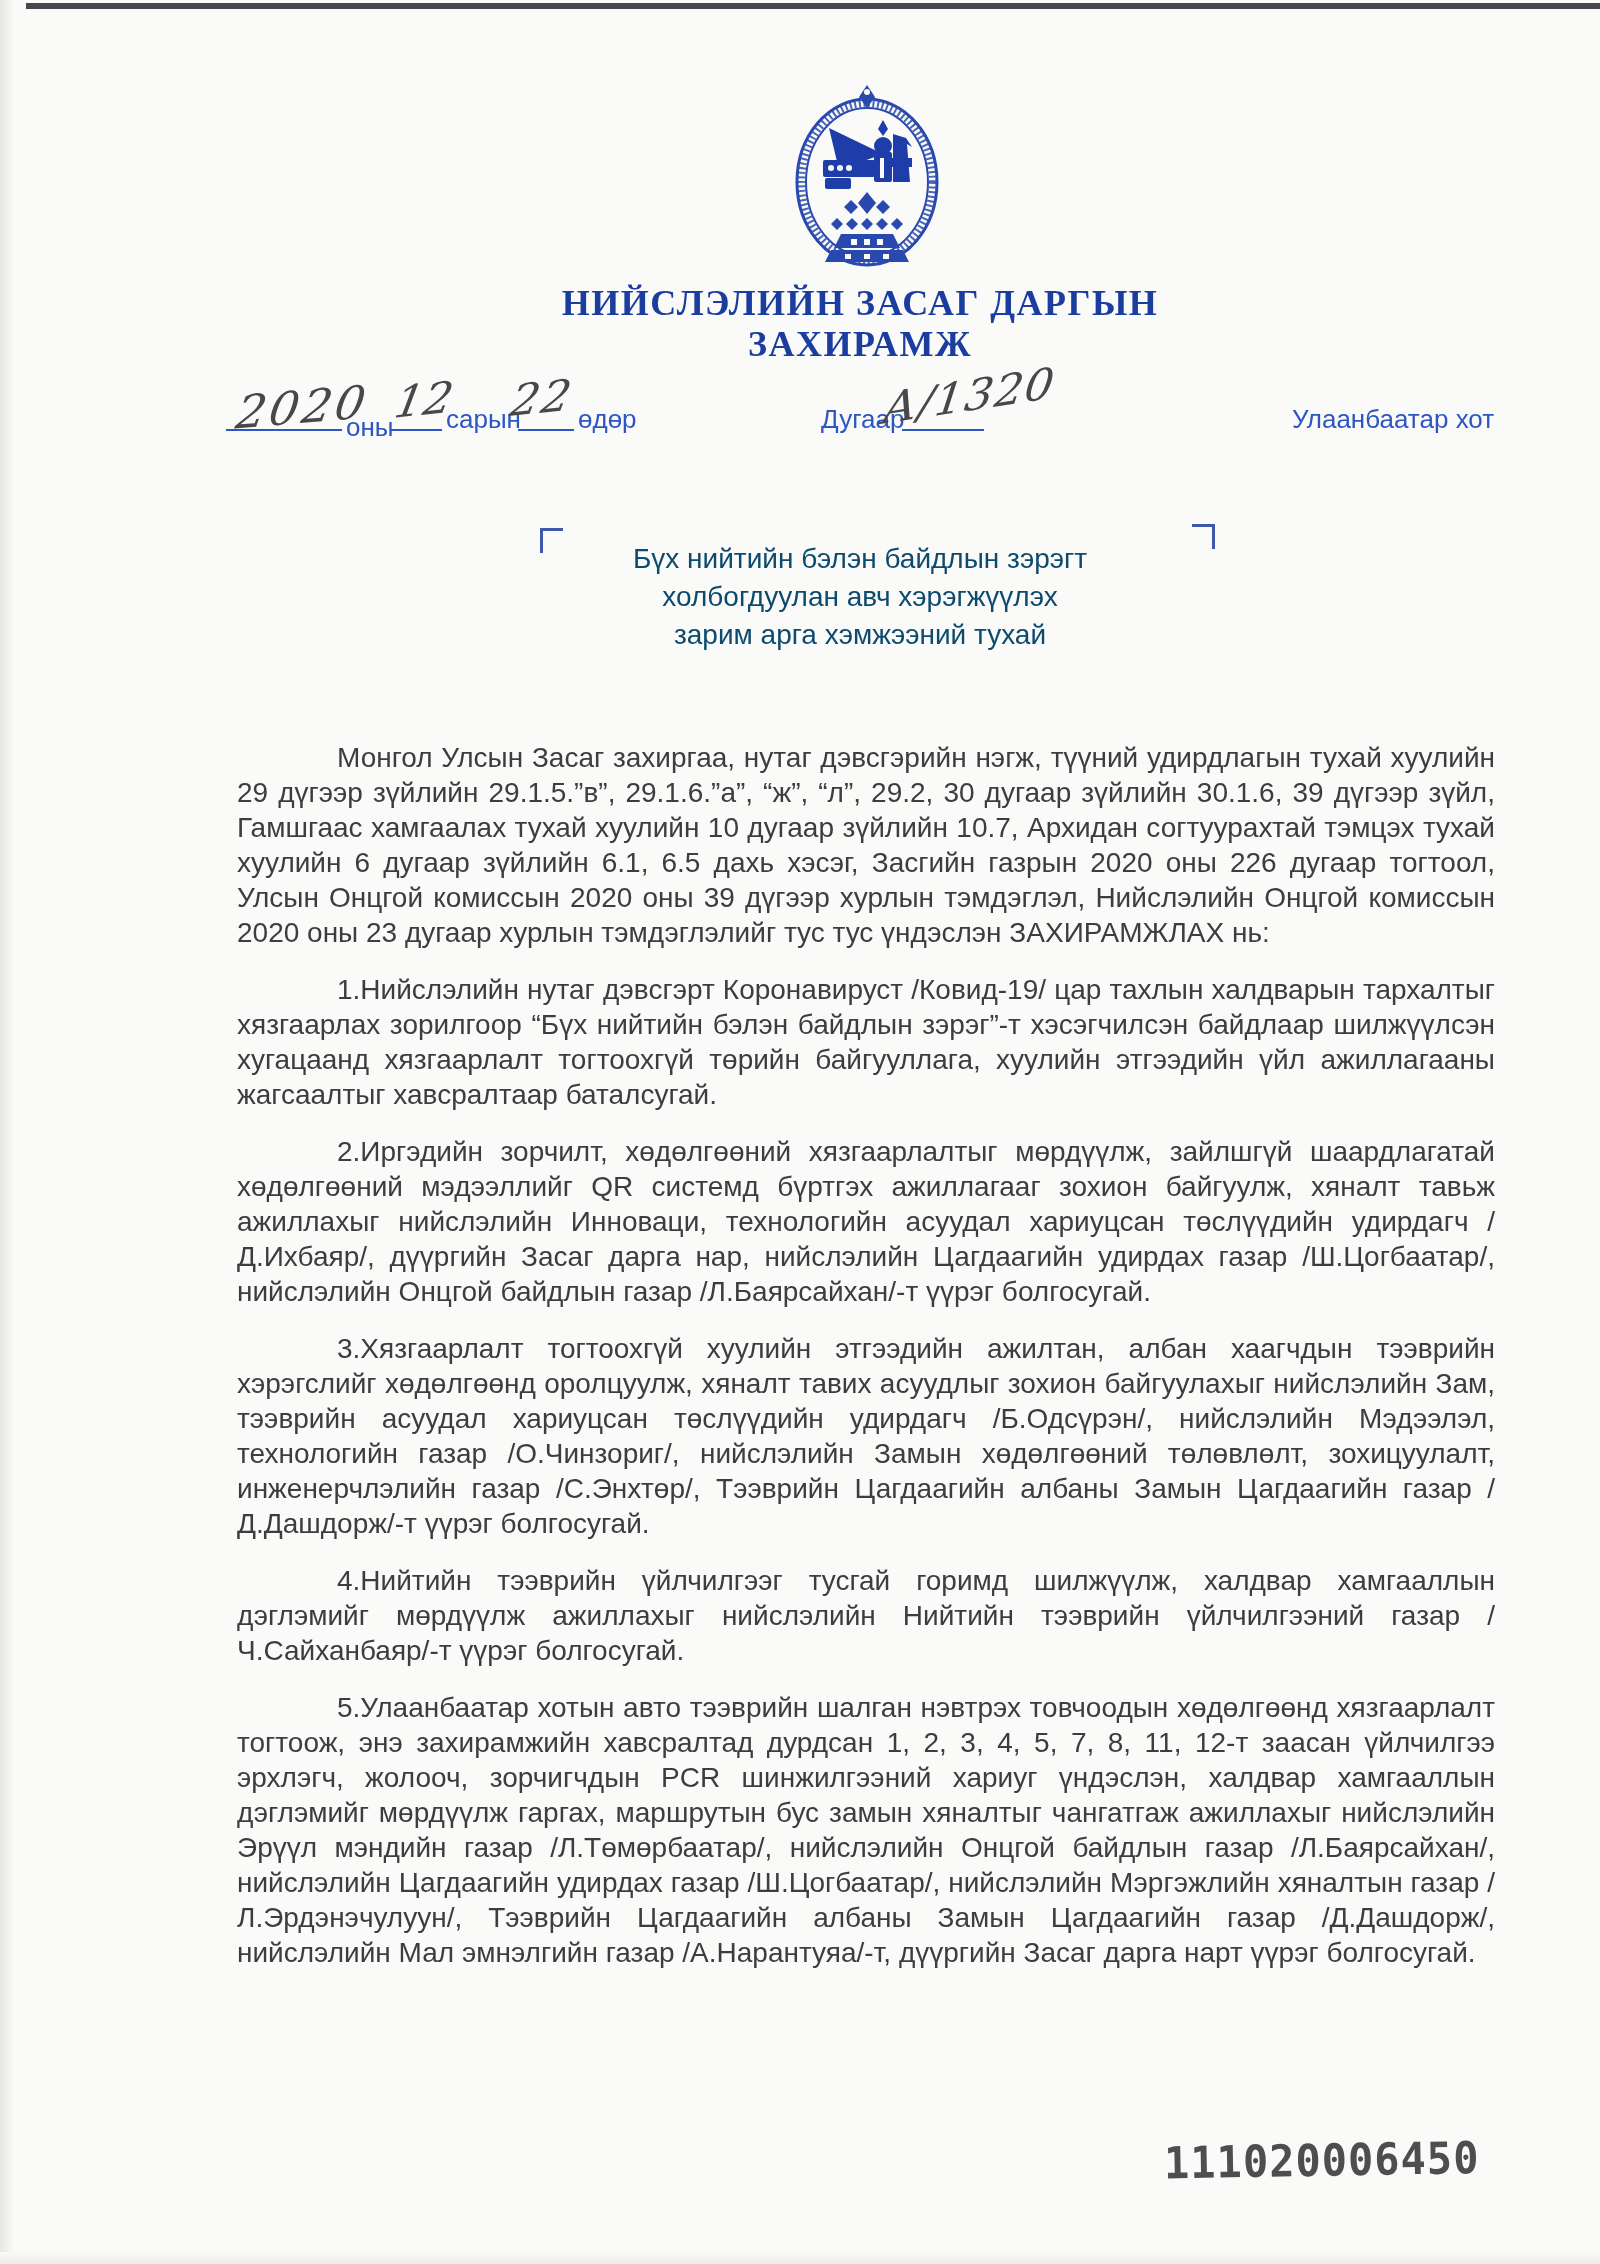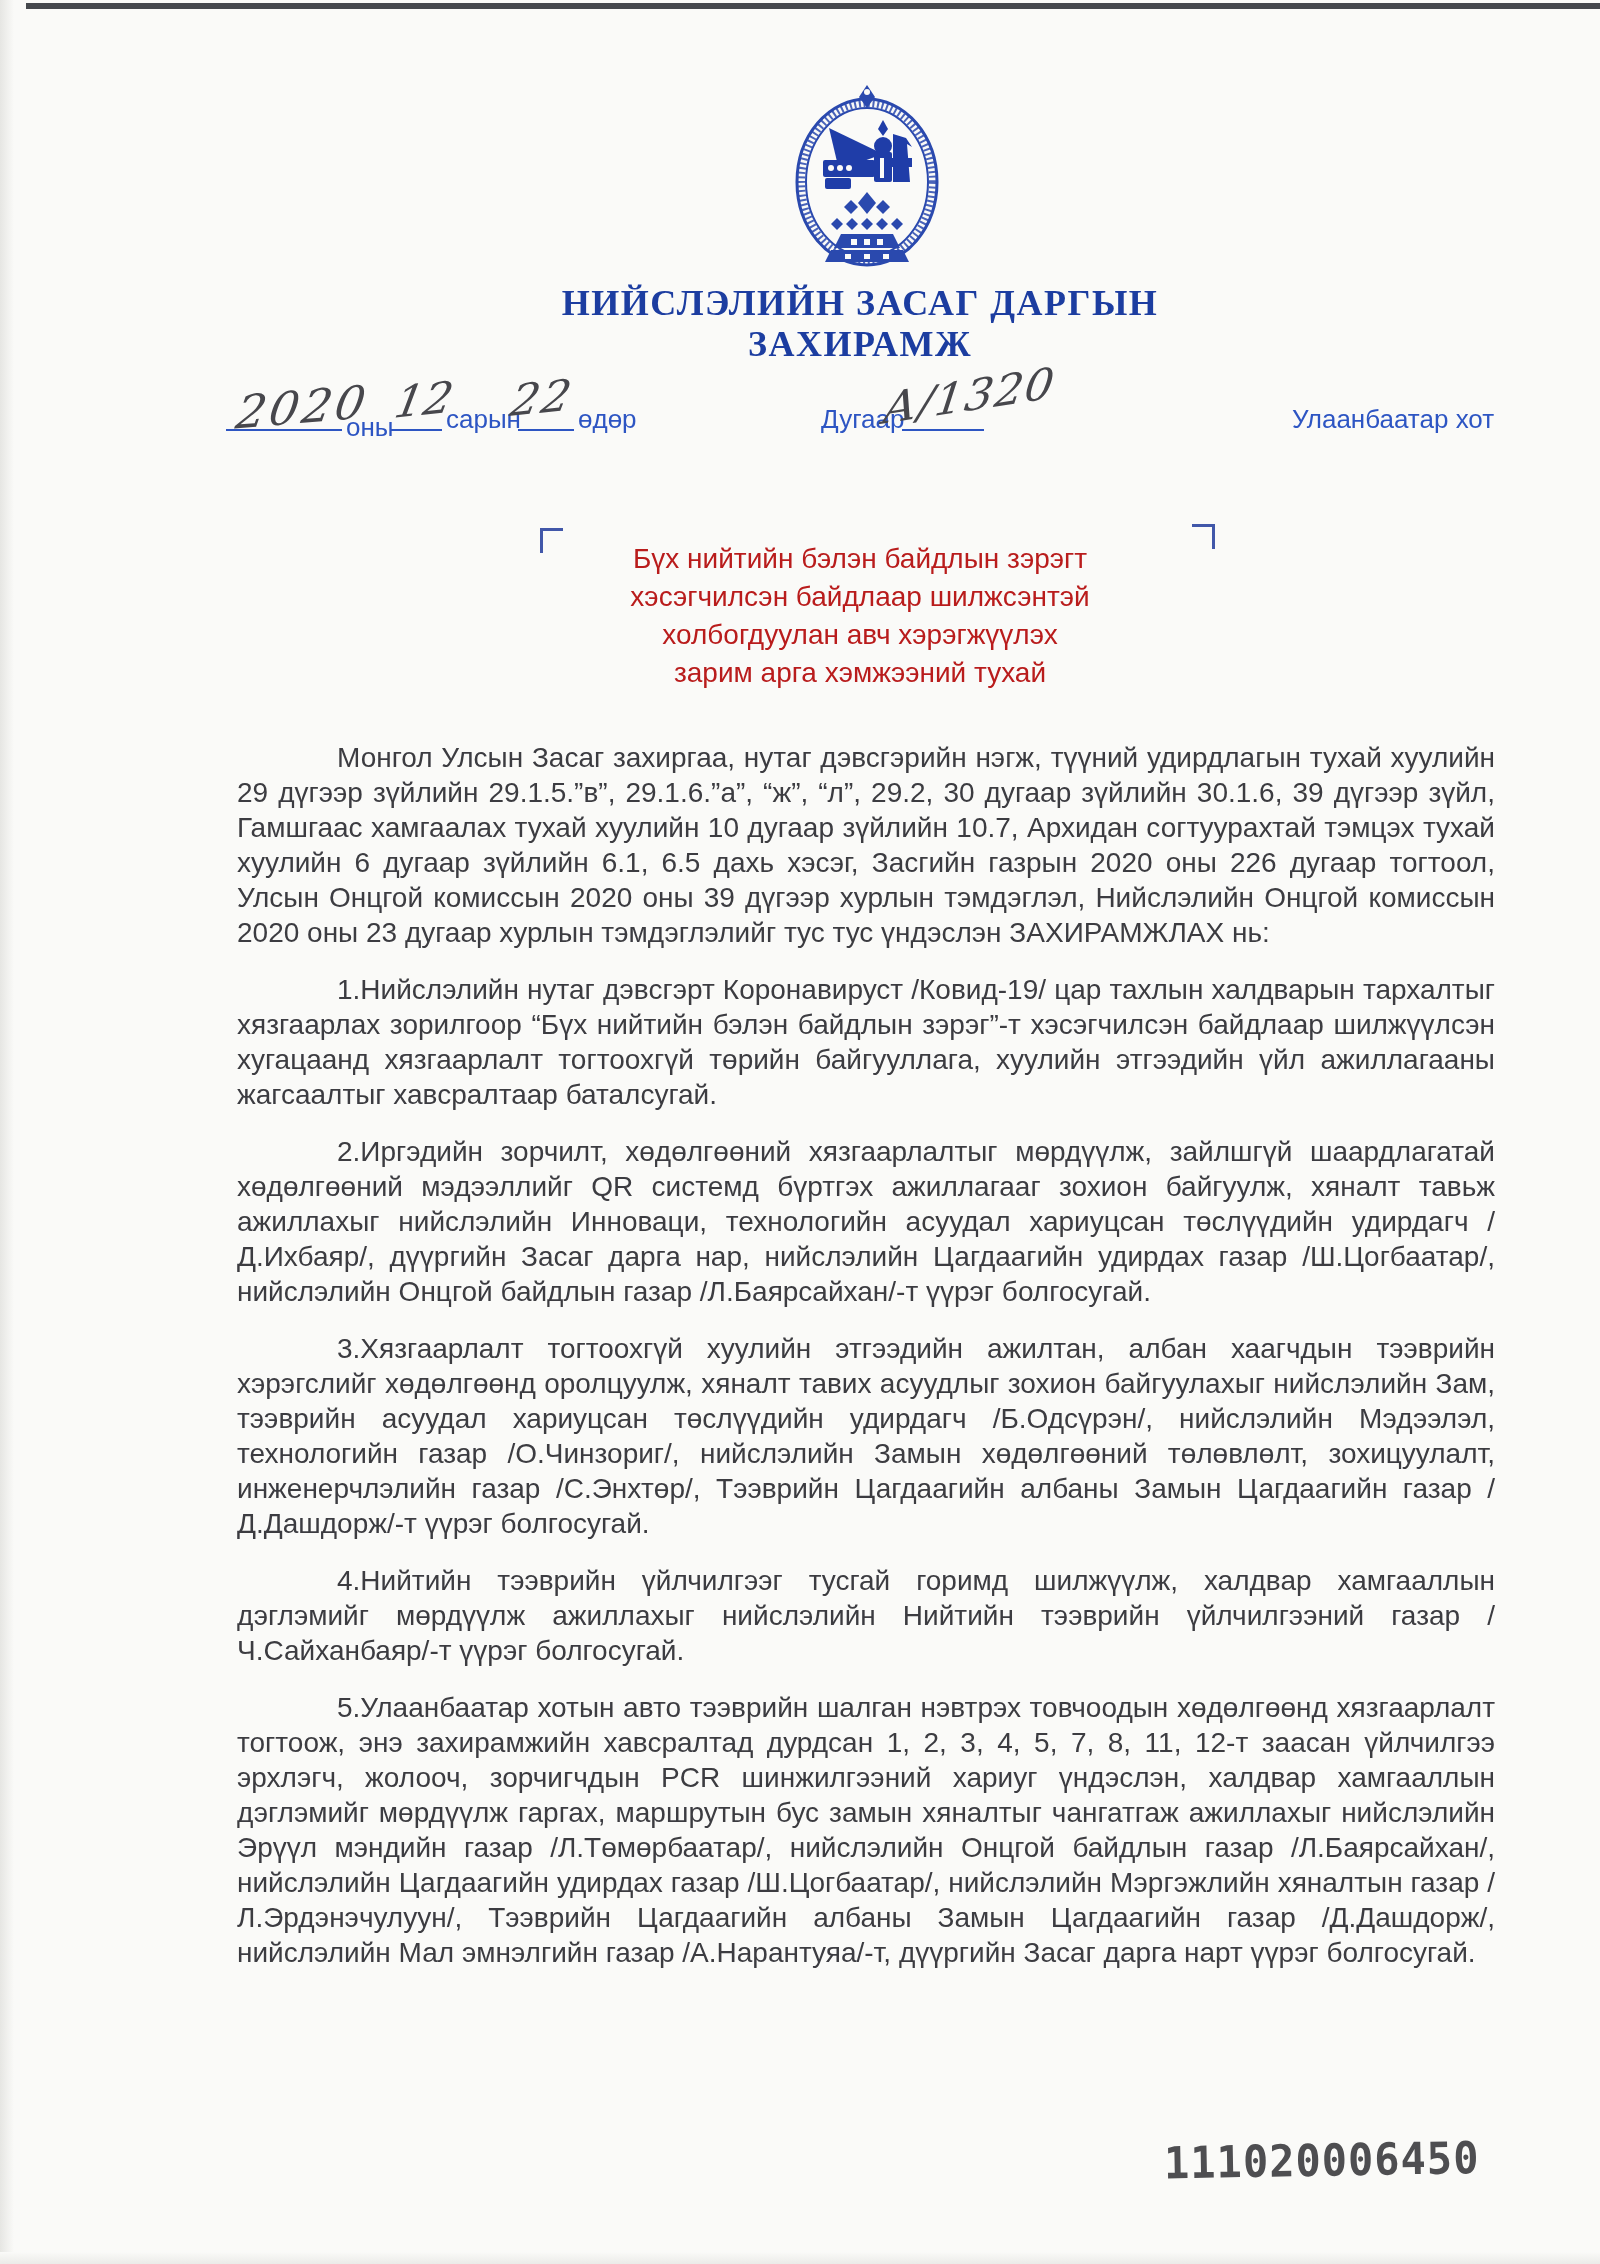--- a/index.html
+++ b/index.html
@@ -29,21 +29,21 @@
     color:#47474c;white-space:nowrap;display:inline-block;
   }
   .hand-year{left:238px;top:380px;font-size:46px;transform:skewX(-14deg) rotate(-5deg);letter-spacing:3px;}
   .hand-month{left:396px;top:374px;font-size:44px;transform:skewX(-16deg) rotate(-6deg);}
   .hand-day{left:512px;top:372px;font-size:44px;transform:skewX(-16deg) rotate(-6deg);letter-spacing:2px;}
   .hand-number{left:886px;top:370px;font-size:44px;transform:skewX(-16deg) rotate(-9deg);letter-spacing:1px;}
   .city{position:absolute;left:1292px;top:404px;font-size:26px;font-weight:normal;color:#2d55c3;white-space:nowrap;}
 
   .subject{
     position:absolute;left:465px;top:540px;width:790px;text-align:center;
-    font-size:28px;line-height:38px;color:#b91c1c;
+    font-size:28px;line-height:38px;color:#0c4a6e;
   }
   .bracket{position:absolute;width:20px;height:22px;}
   .bracket-left{left:540px;top:528px;border-left:3px solid #4157a9;border-top:3px solid #4157a9;}
   .bracket-right{left:1192px;top:524px;border-right:3px solid #4157a9;border-top:3px solid #4157a9;}
 
   .body-text{
     position:absolute;left:237px;top:740px;width:1258px;
     font-size:28px;line-height:35px;color:#3c3c41;
   }
   .clause{margin:0 0 22px 0;text-indent:100px;text-align:justify;}
@@ -134,21 +134,20 @@
   <span class="meta-label" style="left:821px;top:404px;">Дугаар</span>
   <div class="meta-underline" style="left:902px;top:429px;width:82px;"></div>
   <span class="hand hand-number">А/1320</span>
 
   <span class="city">Улаанбаатар хот</span>
 
   <div class="bracket bracket-left"></div>
   <div class="bracket bracket-right"></div>
   <div class="subject">
     <div>Бүх нийтийн бэлэн байдлын зэрэгт</div>
-    <div>хэсэгчилсэн байдлаар шилжсэнтэй</div>
     <div>холбогдуулан авч хэрэгжүүлэх</div>
     <div>зарим арга хэмжээний тухай</div>
   </div>
 
   <div class="body-text">
     <p class="clause">Монгол Улсын Засаг захиргаа, нутаг дэвсгэрийн нэгж, түүний удирдлагын тухай хуулийн 29 дүгээр зүйлийн 29.1.5.”в”, 29.1.6.”а”, “ж”, “л”, 29.2, 30 дугаар зүйлийн 30.1.6, 39 дүгээр зүйл, Гамшгаас хамгаалах тухай хуулийн 10 дугаар зүйлийн 10.7, Архидан согтуурахтай тэмцэх тухай хуулийн 6 дугаар зүйлийн 6.1, 6.5 дахь хэсэг, Засгийн газрын 2020 оны 226 дугаар тогтоол, Улсын Онцгой комиссын 2020 оны 39 дүгээр хурлын тэмдэглэл, Нийслэлийн Онцгой комиссын 2020 оны 23 дугаар хурлын тэмдэглэлийг тус тус үндэслэн ЗАХИРАМЖЛАХ нь:</p>
     <p class="clause">1.Нийслэлийн нутаг дэвсгэрт Коронавируст /Ковид-19/ цар тахлын халдварын тархалтыг хязгаарлах зорилгоор “Бүх нийтийн бэлэн байдлын зэрэг”-т хэсэгчилсэн байдлаар шилжүүлсэн хугацаанд хязгаарлалт тогтоохгүй төрийн байгууллага, хуулийн этгээдийн үйл ажиллагааны жагсаалтыг хавсралтаар баталсугай.</p>
     <p class="clause">2.Иргэдийн зорчилт, хөдөлгөөний хязгаарлалтыг мөрдүүлж, зайлшгүй шаардлагатай хөдөлгөөний мэдээллийг QR системд бүртгэх ажиллагааг зохион байгуулж, хяналт тавьж ажиллахыг нийслэлийн Инноваци, технологийн асуудал хариуцсан төслүүдийн удирдагч /Д.Ихбаяр/, дүүргийн Засаг дарга нар, нийслэлийн Цагдаагийн удирдах газар /Ш.Цогбаатар/, нийслэлийн Онцгой байдлын газар /Л.Баярсайхан/-т үүрэг болгосугай.</p>
     <p class="clause">3.Хязгаарлалт тогтоохгүй хуулийн этгээдийн ажилтан, албан хаагчдын тээврийн хэрэгслийг хөдөлгөөнд оролцуулж, хяналт тавих асуудлыг зохион байгуулахыг нийслэлийн Зам, тээврийн асуудал хариуцсан төслүүдийн удирдагч /Б.Одсүрэн/, нийслэлийн Мэдээлэл, технологийн газар /О.Чинзориг/, нийслэлийн Замын хөдөлгөөний төлөвлөлт, зохицуулалт, инженерчлэлийн газар /С.Энхтөр/, Тээврийн Цагдаагийн албаны Замын Цагдаагийн газар /Д.Дашдорж/-т үүрэг болгосугай.</p>
     <p class="clause">4.Нийтийн тээврийн үйлчилгээг тусгай горимд шилжүүлж, халдвар хамгааллын дэглэмийг мөрдүүлж ажиллахыг нийслэлийн Нийтийн тээврийн үйлчилгээний газар /Ч.Сайханбаяр/-т үүрэг болгосугай.</p>

